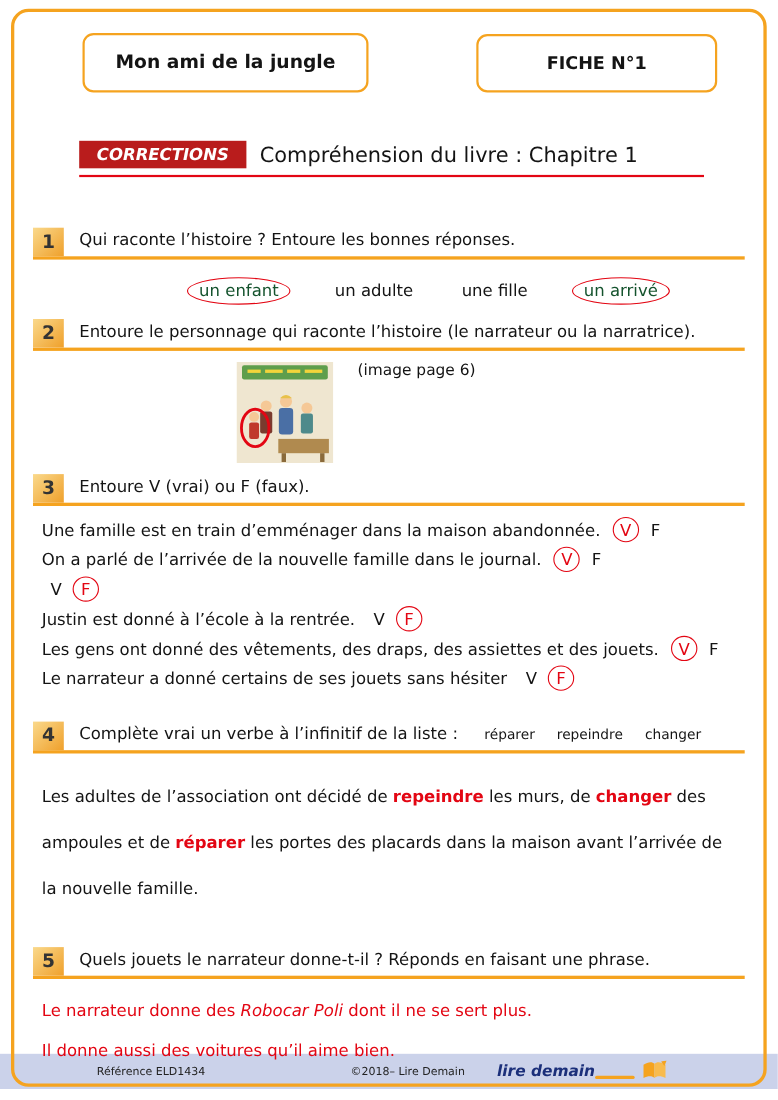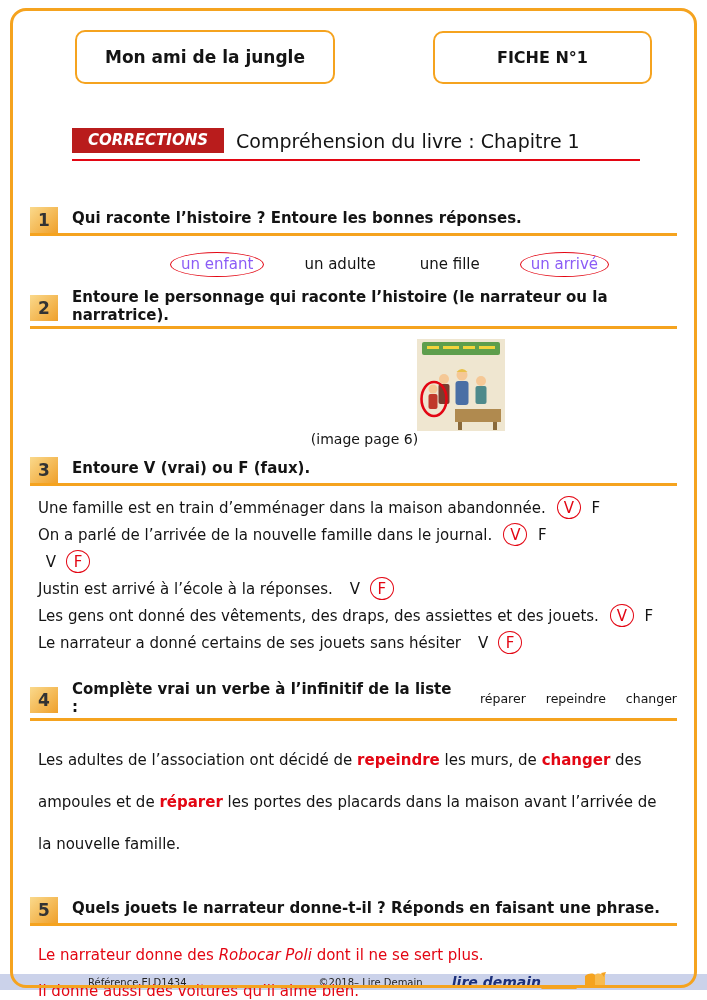--- a/index.html
+++ b/index.html
@@ -38,30 +38,30 @@
   .q-header{
     margin:0 30px;display:flex;align-items:center;gap:14px;
     border-bottom:3px solid #F5A31F;
   }
   .q-num{
     width:28px;height:26px;flex:0 0 28px;
     background:linear-gradient(135deg,#FAD98C,#EFA02B);
     display:flex;align-items:center;justify-content:center;
     font-weight:bold;font-size:17px;color:#333;
   }
-  .q-text{font-weight:bold;font-size:15px;position:relative;top:-2px;}
+  .q-text{font-weight:normal;font-size:15px;position:relative;top:-2px;}
   .word-bank{display:flex;gap:20px;font-weight:normal;font-size:12.5px;margin-left:10px;position:relative;top:-2px;}
 
   
   .options-row{margin:14px 0 0 170px;display:flex;align-items:center;gap:36px;font-size:15px;height:28px;}
   .option{padding:2px 4px;}
-  .option.circled{color:#8b5cf6;border:1.7px solid #E30613;border-radius:50%;padding:2px 10px 3px;}
-
-  
-  .image-row{margin-top:10px;display:flex;align-items:center;flex-direction:column;}
+  .option.circled{color:#14532d;border:1.7px solid #E30613;border-radius:50%;padding:2px 10px 3px;}
+
+  
+  .image-row{margin-top:10px;display:flex;align-items:flex-start;}
   .illustration{margin-left:215px;width:88px;height:92px;display:block;}
   .caption{margin-left:22px;font-size:14px;}
 
   
   .vf-list{margin:8px 28px 0 38px;font-size:15px;}
   .vf-row{display:flex;align-items:center;height:27px;}
   .stmt{margin-right:9px;white-space:nowrap;}
   .vf{
     display:inline-flex;align-items:center;justify-content:center;
     width:22px;height:21px;margin:0 2px;font-size:15px;
@@ -79,21 +79,21 @@
 
   
   #q1-header{margin-top:46px;}
   #q2-header{margin-top:12px;}
   #q3-header{margin-top:10px;}
   #q4-header{margin-top:26px;}
   #q5-header{margin-top:32px;}
 
   
   .footer{
-    position:absolute;left:0;right:0;bottom:10px;height:16px;background:#CBD2EA;
+    position:absolute;left:0;right:0;bottom:10px;height:32px;background:#CBD2EA;
     display:flex;align-items:center;z-index:1;font-size:10px;color:#222;
   }
   .f-ref{margin-left:88px;}
   .f-copy{margin-left:132px;}
   .f-logo{margin-left:auto;margin-right:100px;display:flex;align-items:center;gap:6px;}
   .logo-col{display:flex;flex-direction:row;align-items:flex-end;}
   .logo-text{font-weight:bold;font-style:italic;color:#1B2F7A;font-size:14px;line-height:14px;}
   .logo-tagline{width:36px;height:3px;background:#F5A31F;margin-top:2px;border-radius:2px;}
 </style>
 </head>
@@ -167,21 +167,21 @@
     <span class="vf circled">V</span>
     <span class="vf">F</span>
   </div>
 
   <div class="vf-row">
     <span class="vf">V</span>
     <span class="vf circled">F</span>
   </div>
 
   <div class="vf-row">
-    <span class="stmt">Justin est arrivé à l’école à la réponses.</span>
+    <span class="stmt">Justin est donné à l’école à la rentrée.</span>
     <span class="vf">V</span>
     <span class="vf circled">F</span>
   </div>
 
   <div class="vf-row">
     <span class="stmt">Les gens ont donné des vêtements, des draps, des assiettes et des jouets.</span>
     <span class="vf circled">V</span>
     <span class="vf">F</span>
   </div>
 

